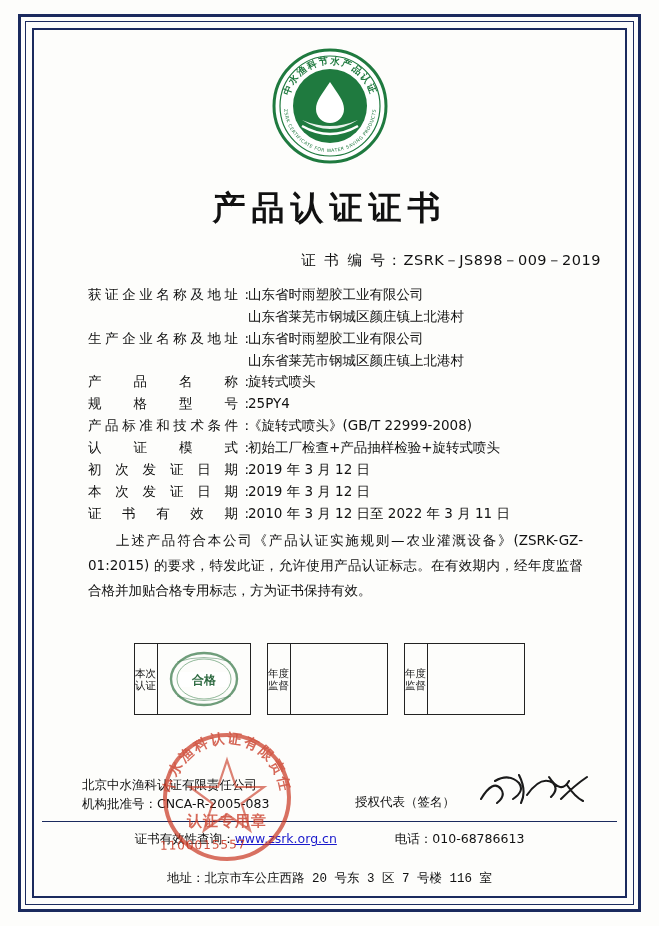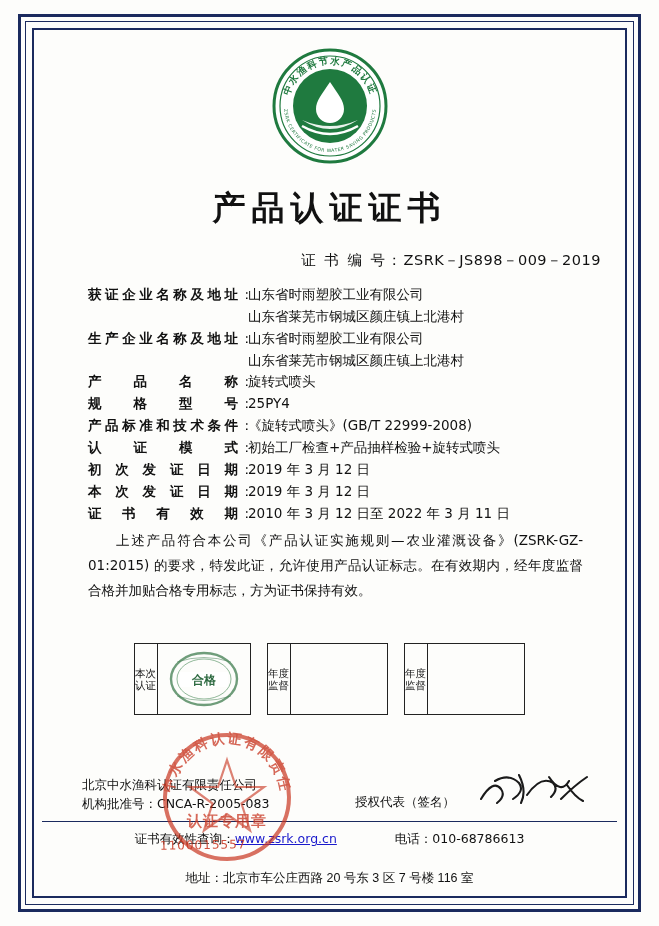--- a/index.html
+++ b/index.html
@@ -94,21 +94,21 @@
     font-family: "DejaVu Sans", sans-serif;
     line-height: 1.62;
   }
   .frow {
     display: flex;
     align-items: flex-start;
   }
   .fkey {
     width: 150px;
     flex: 0 0 150px;
-    font-weight: bold;
+    font-weight: normal;
     text-align: justify;
     text-align-last: justify;
     padding-right: 2px;
     white-space: nowrap;
   }
   .fsep { width: 8px; flex: 0 0 8px; }
   .fval { flex: 1 1 auto; }
   .fval .line2 { display: block; }
 
   
@@ -226,21 +226,21 @@
     font-family: "DejaVu Sans", sans-serif;
   }
   .footer-row a {
     color: #1a1acc;
     text-decoration: underline;
   }
   .addr {
     text-align: center;
     margin-top: 22px;
     font-size: 12.5px;
-    font-family: Liberation Sans, sans-serif;
+    font-family: Liberation Mono, monospace;
   }
 </style>
 </head>
 <body>
 
 <div class="page">
 
   <div class="border-outer"></div>
   <div class="border-mid"></div>
   <div class="border-inner"></div>

